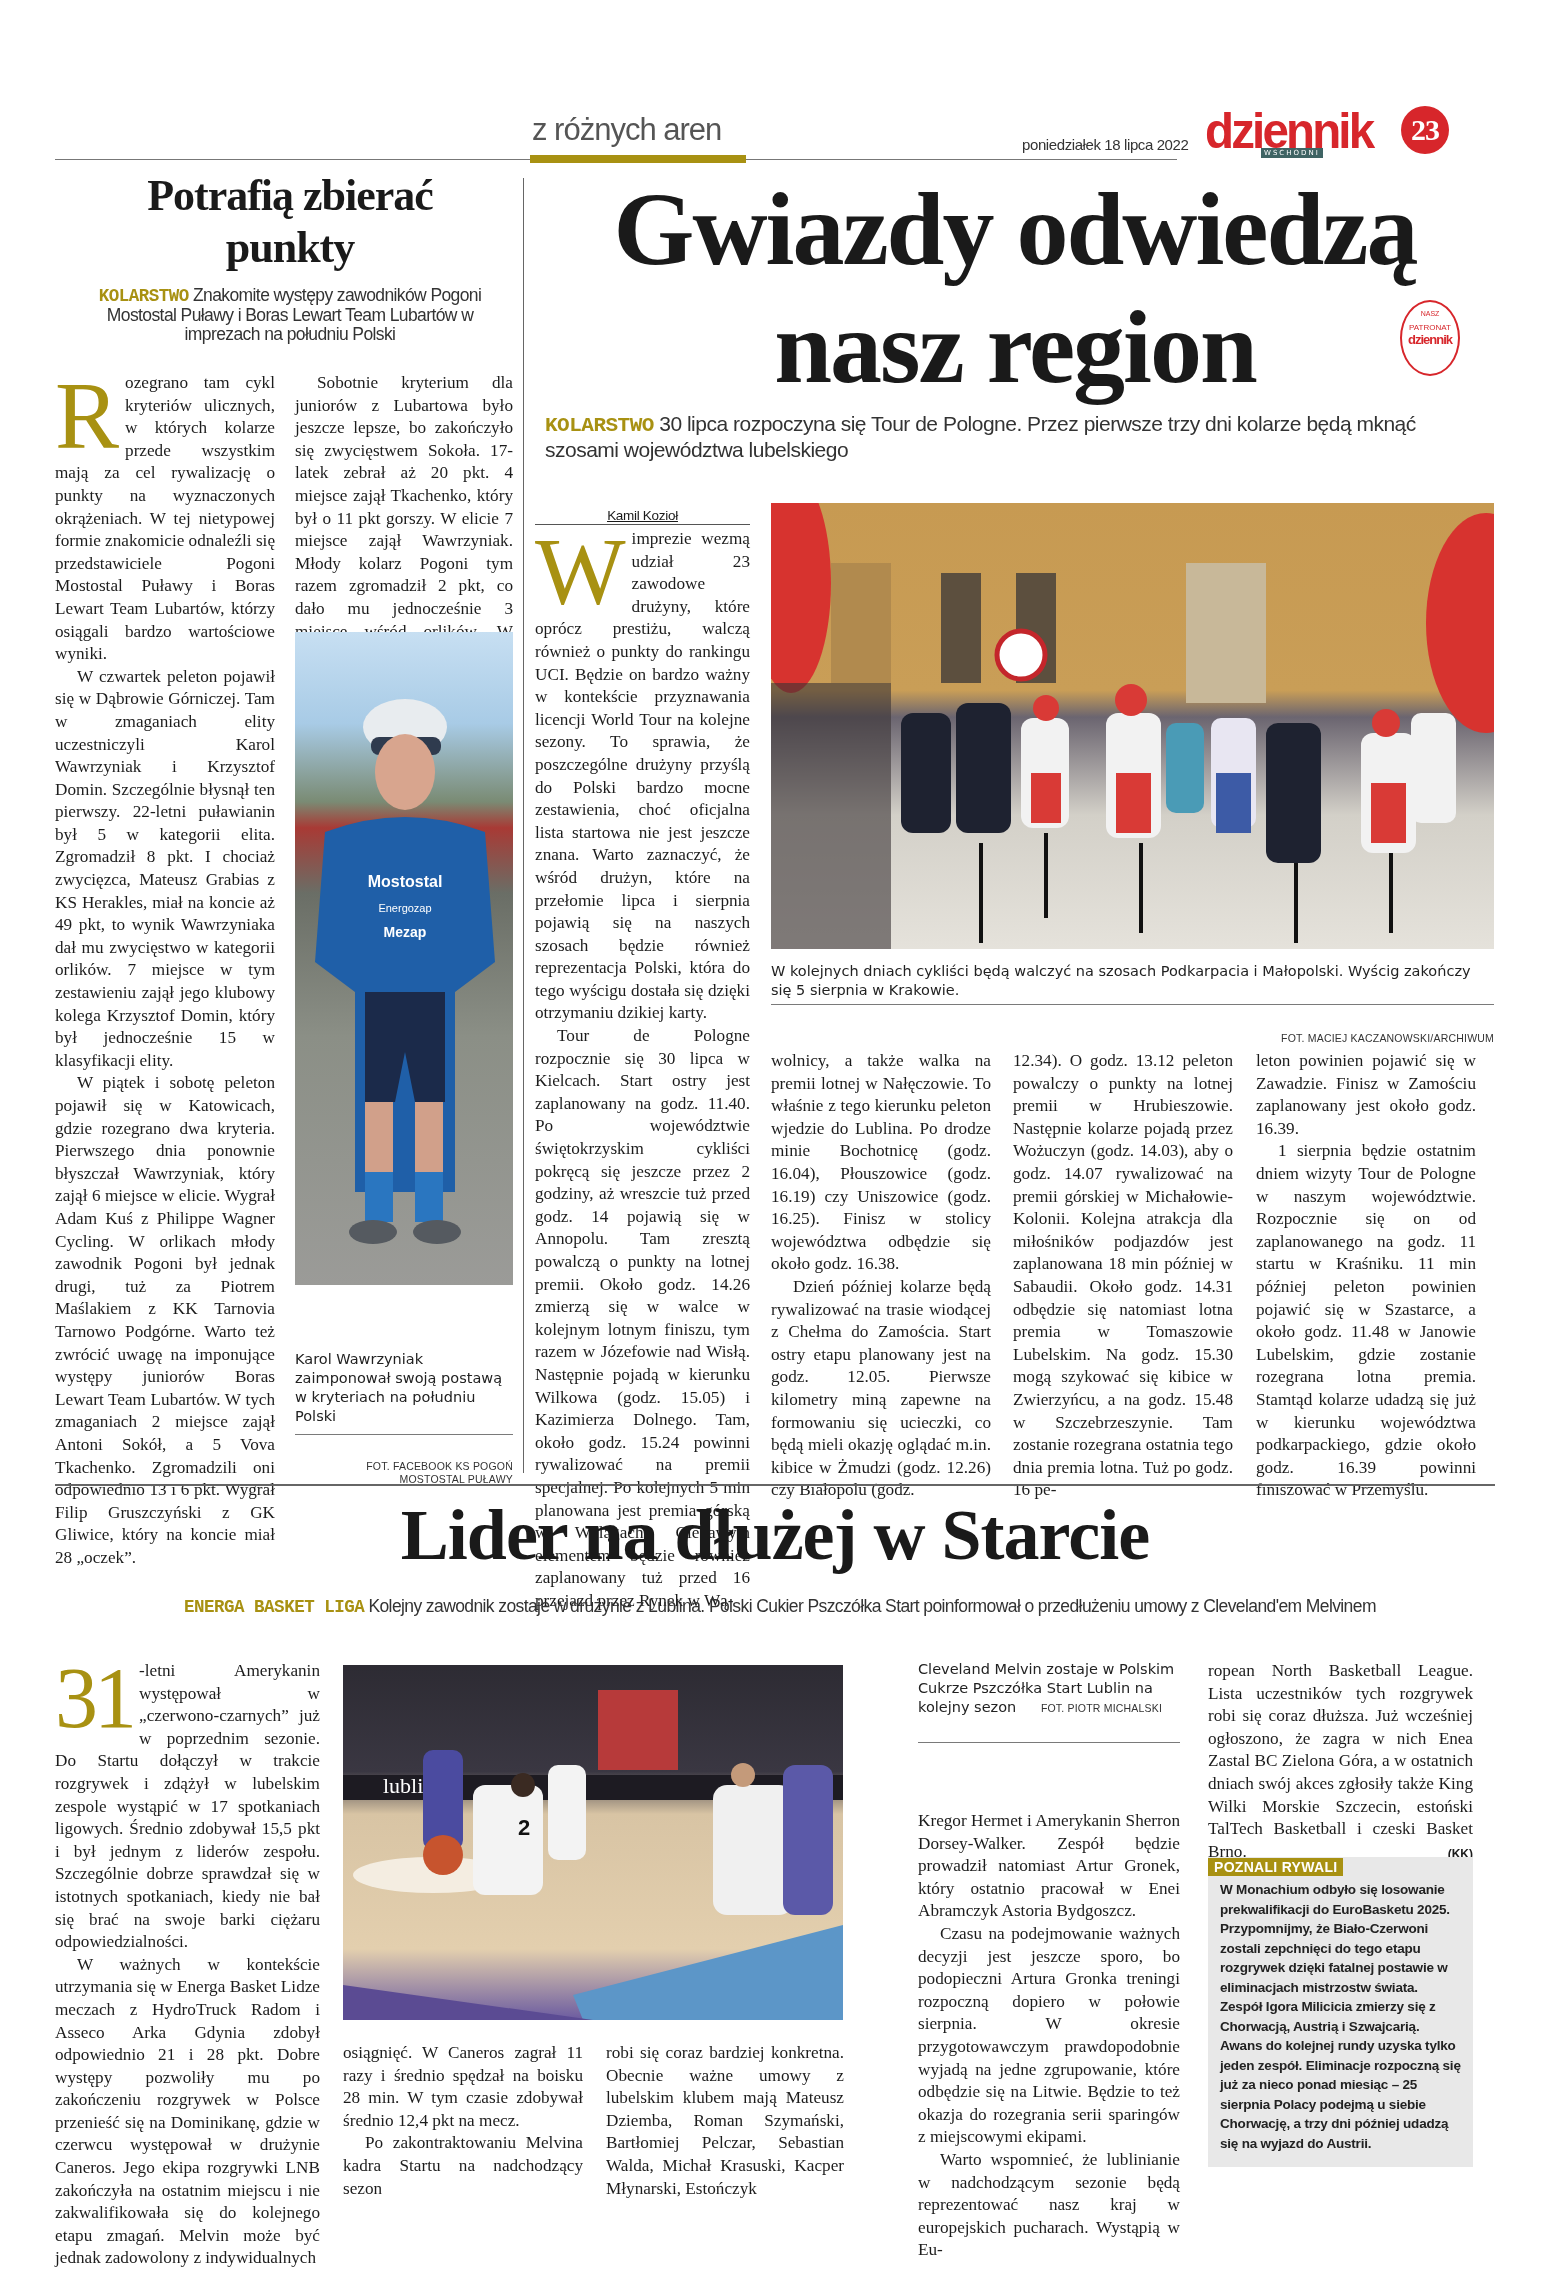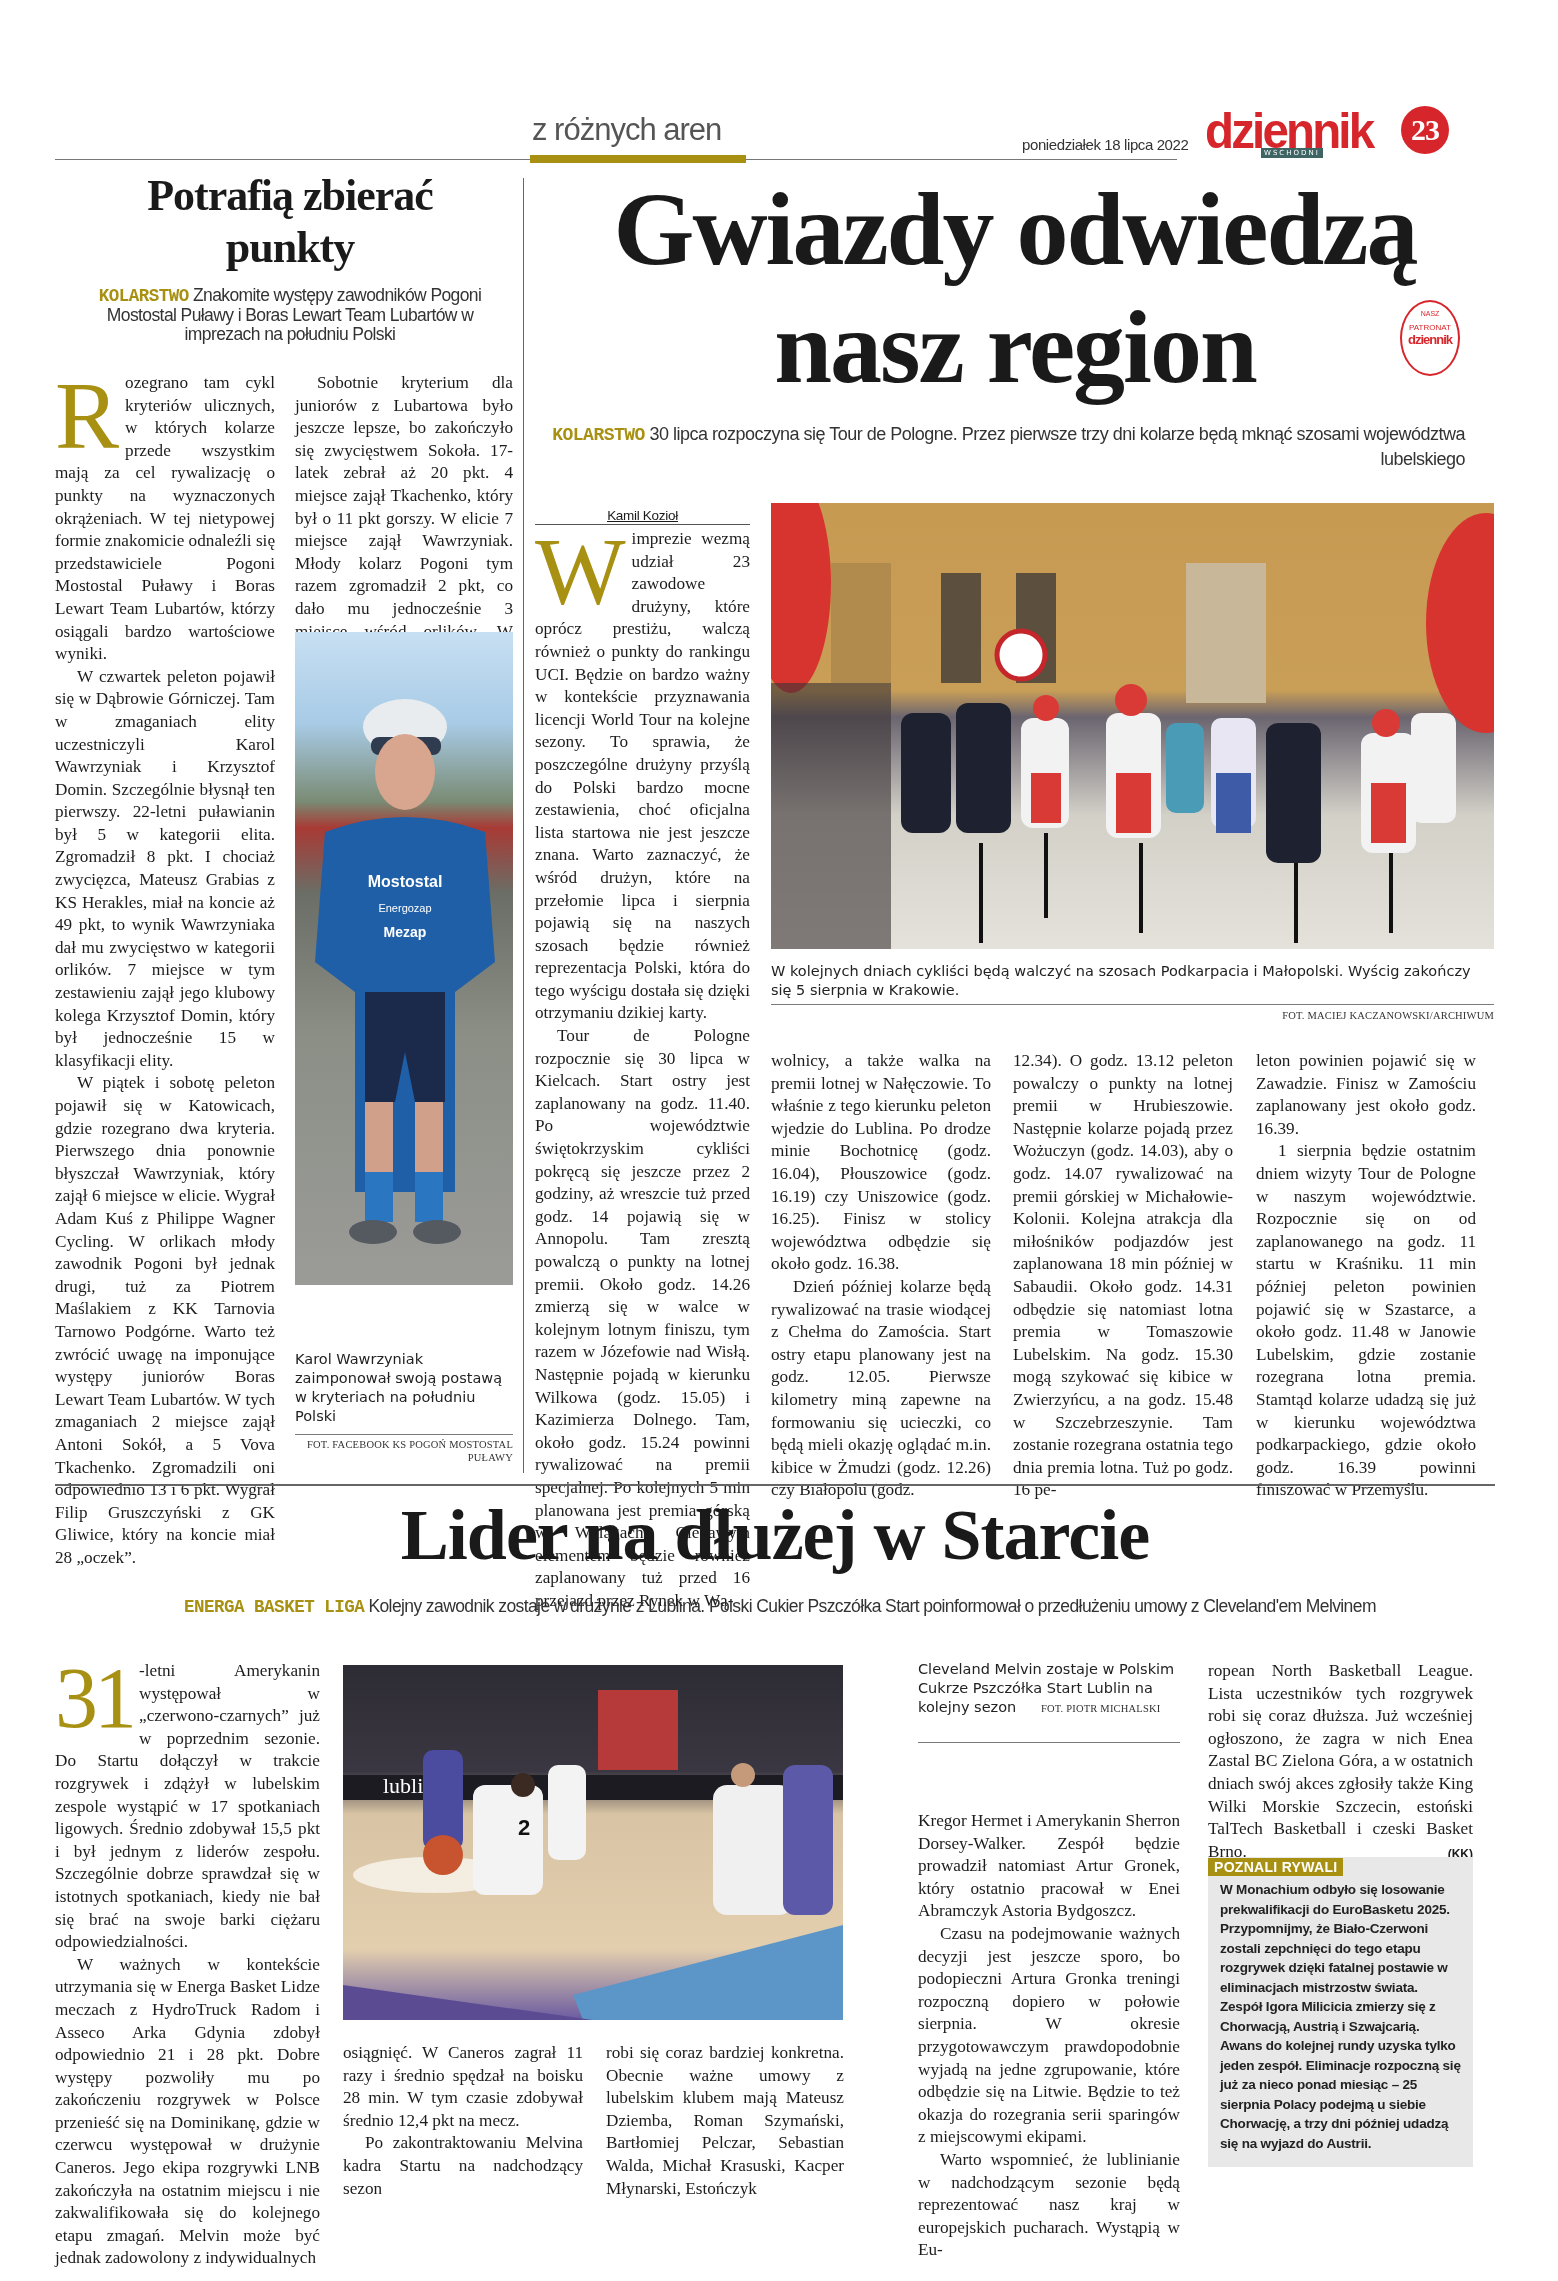--- a/index.html
+++ b/index.html
@@ -5,21 +5,21 @@
   * { box-sizing: border-box; margin: 0; padding: 0; }
   html, body { width: 1558px; height: 2281px; background: #ffffff; overflow: hidden; }
   body { position: relative; font-family: "DejaVu Serif", serif; color: #1a1a1a; }
   .abs { position: absolute; }
   .serif-body { font-family: "Liberation Serif", serif; font-size: 17.2px; line-height: 22.6px; text-align: justify; hyphens: manual; color: #1c1c1c; }
   .serif-body p { text-indent: 22px; }
   .serif-body p.first { text-indent: 0; }
   .kicker { color: #a89112; font-weight: bold; font-family: Liberation Mono, monospace; letter-spacing: -0.5px; }
   .headline { font-family: "Liberation Serif", serif; font-weight: bold; color: #1a1a1a; letter-spacing: -1px; }
   .caption { font-family: "DejaVu Sans", sans-serif; font-size: 14.5px; line-height: 19px; color: #222; }
-  .credit { font-family: Liberation Serif, serif; font-size: 10.5px; color: #333; letter-spacing: 0.2px; text-transform: uppercase; }
+  .credit { font-family: Liberation Sans, sans-serif; font-size: 10.5px; color: #333; letter-spacing: 0.2px; text-transform: uppercase; margin-top: 22px; }
   .dropcap { float: left; font-family: "Liberation Serif", serif; color: #a89112; line-height: 0.8; margin-right: 6px; }
   .rule { background: #7a7a7a; height: 2px; }
   .vrule { width: 1px; background: #555; }
   .photo { overflow: hidden; }
 </style>
 </head>
 <body>
 
 <div class="abs" style="left:0;top:0;width:1558px;height:160px;">
   <div class="abs rule" style="left:55px;top:159px;width:1122px;height:1px;background:#777;"></div>
@@ -85,21 +85,21 @@
   <div>Gwiazdy odwiedzą</div>
   <div>nasz region</div>
 </div>
 
 <div class="abs" style="left:1400px;top:300px;width:60px;height:76px;border:2px solid #d7262b;border-radius:50%;text-align:center;font-family:'Liberation Sans',sans-serif;color:#d7262b;">
   <div style="font-size:7px;margin-top:8px;">NASZ</div>
   <div style="font-size:8px;margin-top:6px;">PATRONAT</div>
   <div style="font-size:13px;font-weight:bold;letter-spacing:-1px;">dziennik</div>
 </div>
 
-<div class="abs" style="left:545px;top:422px;width:920px;text-align:right;font-family:'Liberation Sans',sans-serif;font-size:18px;line-height:24px;color:#333;letter-spacing:-0.5px;">
+<div class="abs" style="left:545px;top:412px;width:920px;text-align:left;font-family:'Liberation Sans',sans-serif;font-size:21px;line-height:24px;color:#333;letter-spacing:-0.5px;">
   <span class="kicker">KOLARSTWO</span>
   <span>30 lipca rozpoczyna się Tour de Pologne. Przez pierwsze trzy dni kolarze będą mknąć szosami województwa lubelskiego</span>
 </div>
 
 <div class="abs" style="left:535px;top:505px;width:215px;border-bottom:1px solid #555;text-align:center;text-decoration:underline;">
   <span style="font-family:'Liberation Sans',sans-serif;font-size:13.5px;text-decoration:underline;letter-spacing:-0.3px;">Kamil Kozioł</span>
 </div>
 
 <div class="abs serif-body" style="left:535px;top:528px;width:215px;">
   <p class="first">

